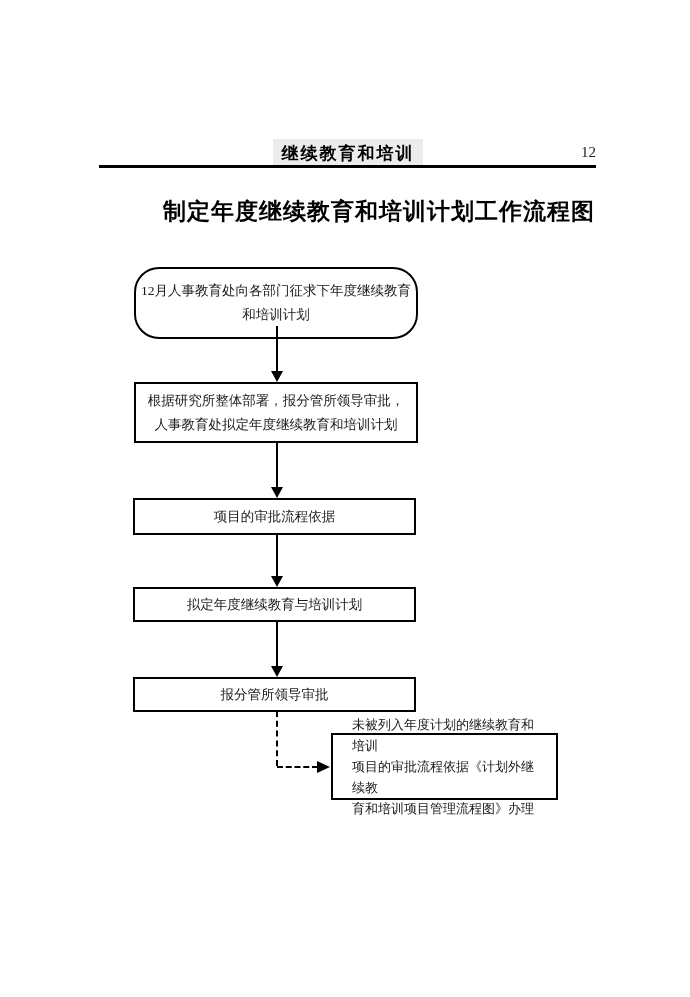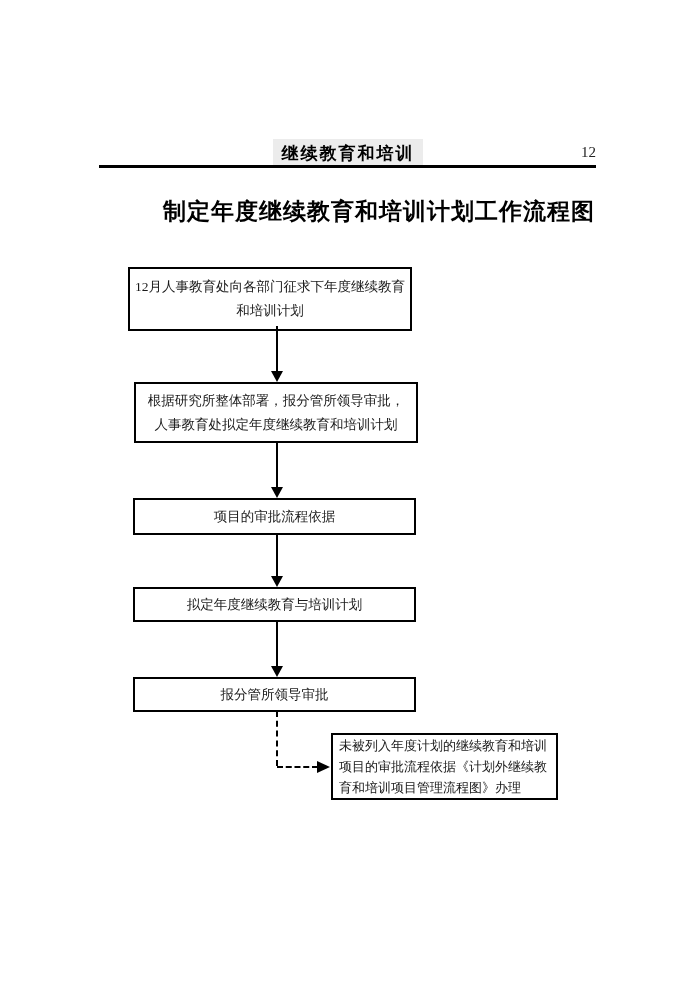--- a/index.html
+++ b/index.html
@@ -32,21 +32,21 @@
     line-height:30px;
   }
   
   .flow-box {
     position:absolute; box-sizing:border-box; border:2px solid #000; background:#fff;
     display:flex; align-items:center; justify-content:center;
     font-size:13.5px; line-height:24px; color:#1a1a1a; text-align:center;
     white-space:pre-line;
   }
   .flow-box.note {
-    justify-content:flex-start; text-align:left; padding:0 6px;
+    justify-content:flex-start; text-align:left; padding:0 19px;
     font-size:13px; line-height:21px;
   }
   
   .flow-arrow { position:absolute; width:12px; }
   .flow-arrow .shaft {
     position:absolute; left:5px; top:0; bottom:10px; width:2px; background:#000; display:block;
   }
   .flow-arrow .head {
     position:absolute; left:0; bottom:0; width:0; height:0; display:block;
     border-left:6px solid transparent; border-right:6px solid transparent;
@@ -73,21 +73,21 @@
 <div class="page">
 
   <div class="header-highlight">
     <span class="header-title">继续教育和培训</span>
   </div>
   <div class="page-number">12</div>
   <div class="header-rule"></div>
 
   <h1 class="doc-title">制定年度继续教育和培训计划工作流程图</h1>
 
-  <div class="flow-box" style="left:128px; top:251px; width:284px; height:64px;">12月人事教育处向各部门征求下年度继续教育
+  <div class="flow-box" style="left:134px; top:251px; width:284px; height:72px;border-radius:25px;">12月人事教育处向各部门征求下年度继续教育
 和培训计划</div>
   <div class="flow-box" style="left:134px; top:366px; width:284px; height:61px;">根据研究所整体部署，报分管所领导审批，
 人事教育处拟定年度继续教育和培训计划</div>
   <div class="flow-box" style="left:133px; top:482px; width:283px; height:37px;">项目的审批流程依据</div>
   <div class="flow-box" style="left:133px; top:661px; width:283px; height:35px;">报分管所领导审批</div>
   <div class="flow-box" style="left:133px; top:571px; width:283px; height:35px;">拟定年度继续教育与培训计划</div>
   <div class="flow-box note" style="left:331px; top:717px; width:227px; height:67px;">未被列入年度计划的继续教育和培训
 项目的审批流程依据《计划外继续教
 育和培训项目管理流程图》办理</div>
 

